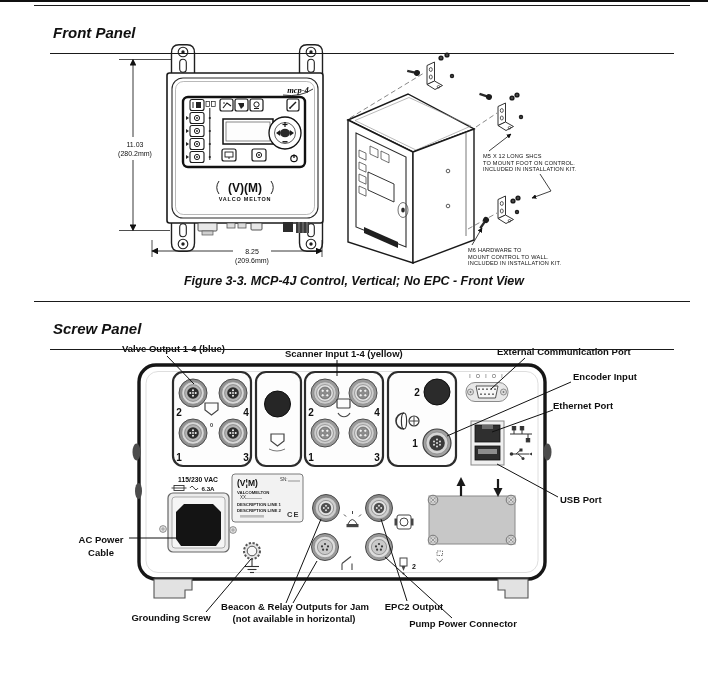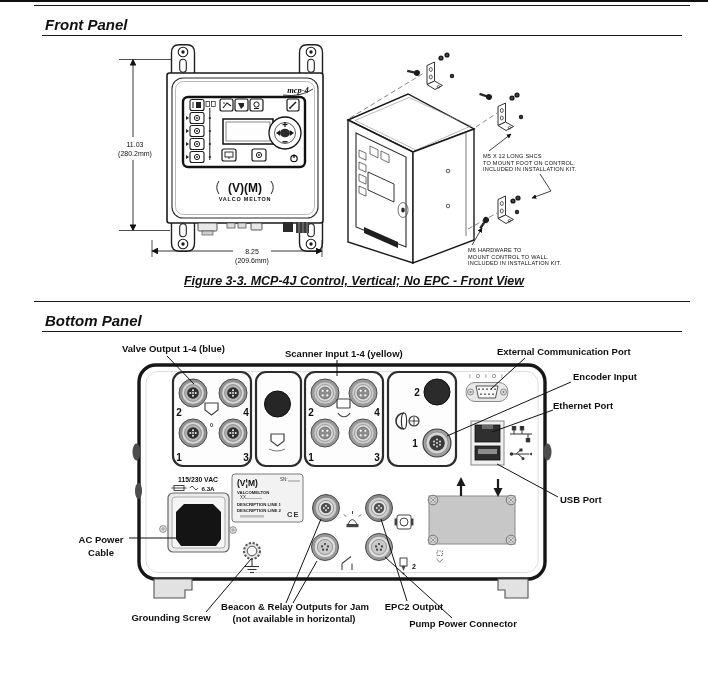--- a/index.html
+++ b/index.html
@@ -1,24 +1,24 @@
 <!DOCTYPE html>
 <html><head>
 <meta charset="utf-8">
 <style>
   html,body{margin:0;padding:0;background:#fff;}
   .page{position:relative;width:708px;height:700px;background:#fff;overflow:hidden;
         font-family:"Liberation Sans",sans-serif;}
   .topedge{position:absolute;left:0;top:0;width:708px;height:2px;background:#101010;}
   .sect-head{position:absolute;left:34px;width:656px;}
   .sect-rule{border-top:1.6px solid #1a1a1a;height:0;}
-  .sect-head h2{margin:8px;padding:2px 0 2px 3px;font:italic bold 15px "Liberation Sans",sans-serif;
+  .sect-head h2{margin:16px;padding:2px 0 12px 3px;font:italic bold 15px "Liberation Sans",sans-serif;
         color:#111;border-bottom:1.8px solid #1a1a1a;}
   .fig-caption{position:absolute;left:0;width:708px;text-align:center;margin:0;
-        font:italic bold 12.5px "Liberation Sans",sans-serif;color:#111;text-decoration:underline;}
+        font:italic bold 12.5px "Liberation Sans",sans-serif;color:#111;}
   svg{position:absolute;left:0;top:0;}
   svg text{fill:#101010;}
   .lab{font:bold 9.5px "Liberation Sans",sans-serif;}
   .num{font:bold 10px "Liberation Sans",sans-serif;}
   .numsm{font:bold 7px "Liberation Sans",sans-serif;}
   .dim{font:7px "Liberation Sans",sans-serif;}
   .note{font:5.6px "Liberation Sans",sans-serif;fill:#222;letter-spacing:.2px;}
   .volt{font:bold 6.8px "Liberation Sans",sans-serif;}
   .fuse{font:bold 6.2px "Liberation Sans",sans-serif;}
   .serial{font:5px "Liberation Sans",sans-serif;letter-spacing:2px;fill:#444;}
@@ -553,15 +553,15 @@
   </svg>
 
   <div class="sect-head" style="top:5px">
     <div class="sect-rule"></div>
     <h2>Front Panel</h2>
   </div>
   <p class="fig-caption" style="top:274px">Figure 3-3. MCP-4J Control, Vertical; No EPC - Front View</p>
 
   <div class="sect-head" style="top:301px">
     <div class="sect-rule"></div>
-    <h2>Bottom Panel</h2>
+    <h2>Screw Panel</h2>
   </div>
 </div>
 
 </body></html>

